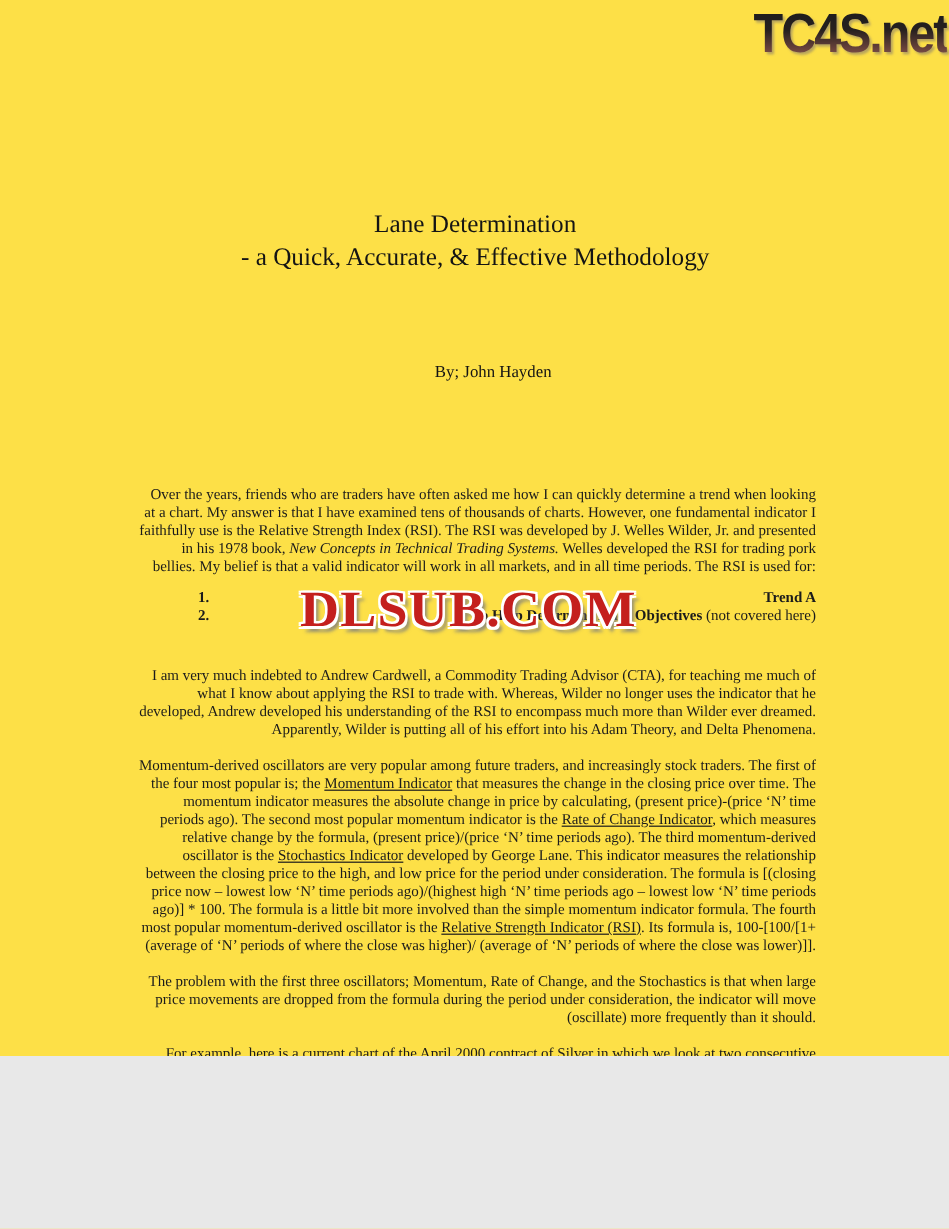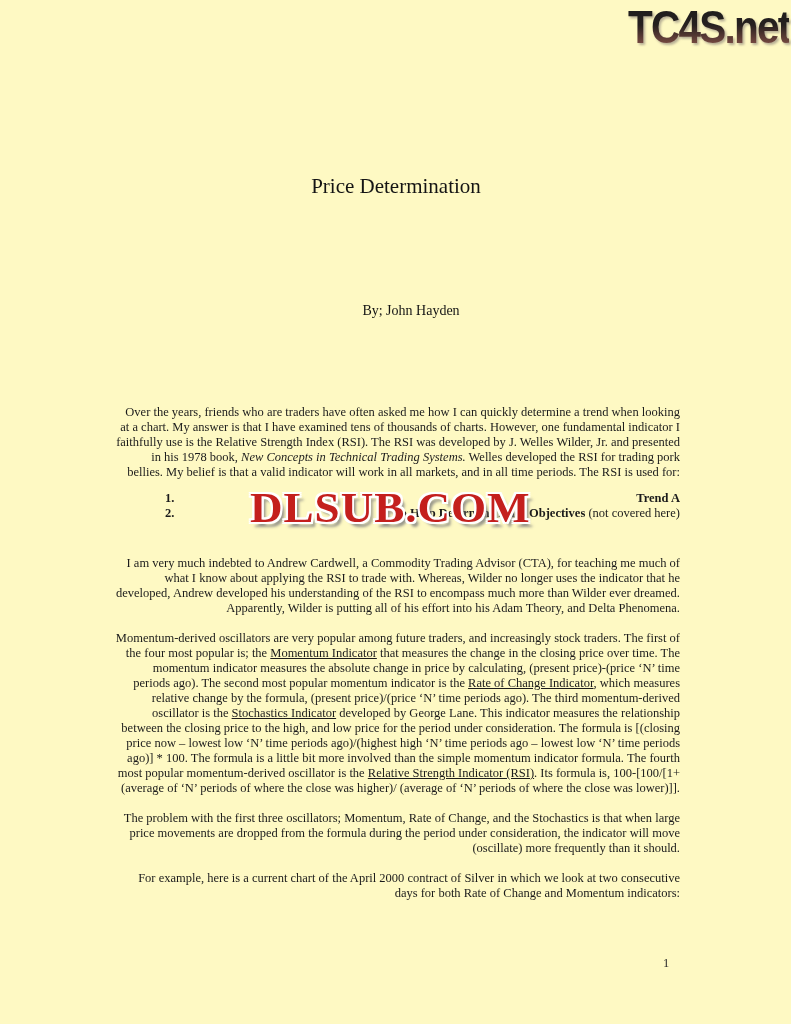--- a/index.html
+++ b/index.html
@@ -1,18 +1,18 @@
 <!DOCTYPE html>
 <html><head>
 <meta charset="utf-8">
 <style>
   html,body { margin:0; padding:0; background:#e8e8e8; }
   .page {
-    position:relative; width:791px; height:1024px; margin:0 auto;
-    background:#fef9c3; overflow:hidden;
+    position:relative; width:791px; height:880px; margin:0 auto;
+    background:#fde047; overflow:hidden;
     font-family:"Liberation Serif", serif; color:#1b1b1b;
   }
 
   
   .tc4s-logo {
     position:absolute; top:2px; right:2px;
     font-family:"Liberation Sans", sans-serif; font-weight:bold;
     font-size:46px; letter-spacing:-2px; line-height:1.1;
     transform:scaleX(0.88); transform-origin:100% 0;
     background:linear-gradient(180deg,#1d1d1d 12%,#26201f 45%,#6e453d 78%,#97706a 100%);
@@ -69,21 +69,22 @@
   }
 </style>
 </head>
 <body>
 
 <div class="page">
 
   <div class="tc4s-logo">TC4S.net</div>
 
   <div class="title">
-    <div>Price Determination</div>
+    <div>Lane Determination</div>
+    <div>- a Quick, Accurate, &amp; Effective Methodology</div>
   </div>
 
   <div class="byline">By; John Hayden</div>
 
   <div class="content">
     <p class="first"><span>Over the years, friends who are traders have often asked me how I can quickly determine a trend when looking at a chart. My answer is that I have examined tens of thousands of charts. However, one fundamental indicator I faithfully use is the Relative Strength Index (RSI). The RSI was developed by J. Welles Wilder, Jr. and presented in his 1978 book, </span><span style="font-style: italic;">New Concepts in Technical Trading Systems.</span><span> Welles developed the RSI for trading pork bellies. My belief is that a valid indicator will work in all markets, and in all time periods.  The RSI is used for:</span></p>
 
     <div class="rsi-list">
       <div class="list-item">
         <span class="num">1.</span>

